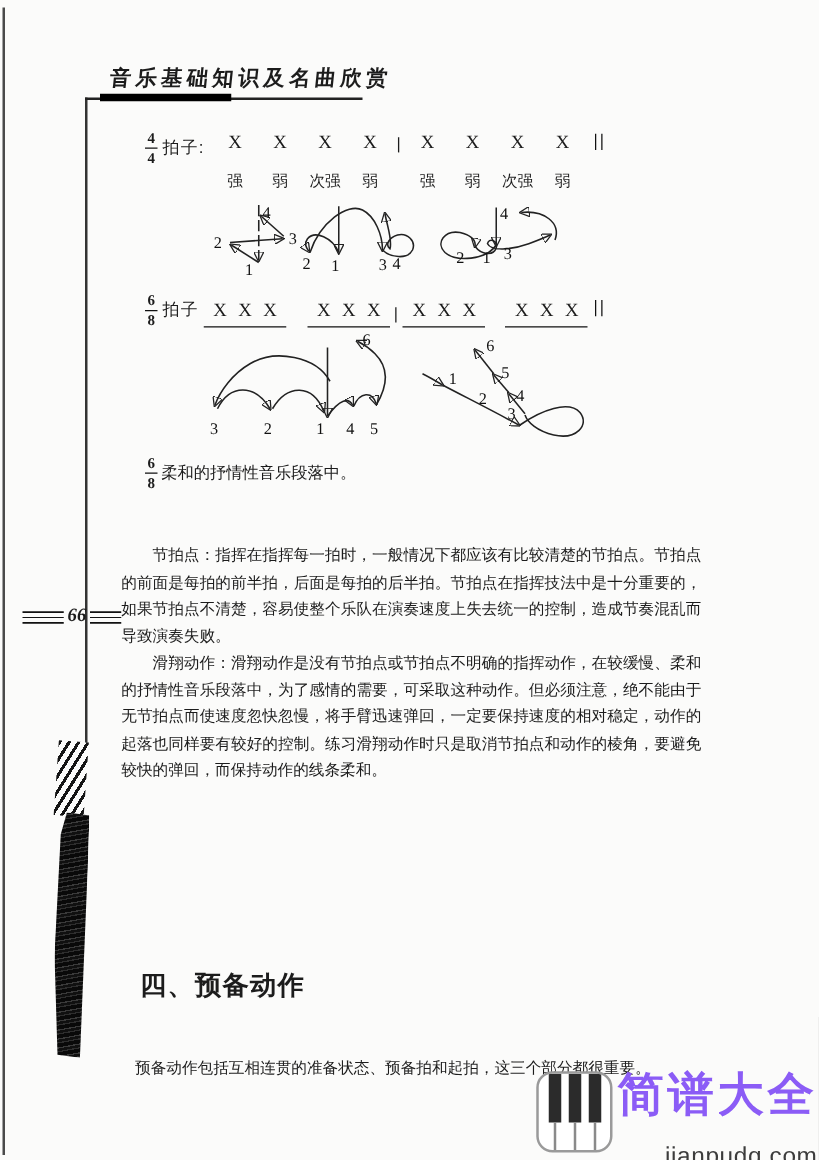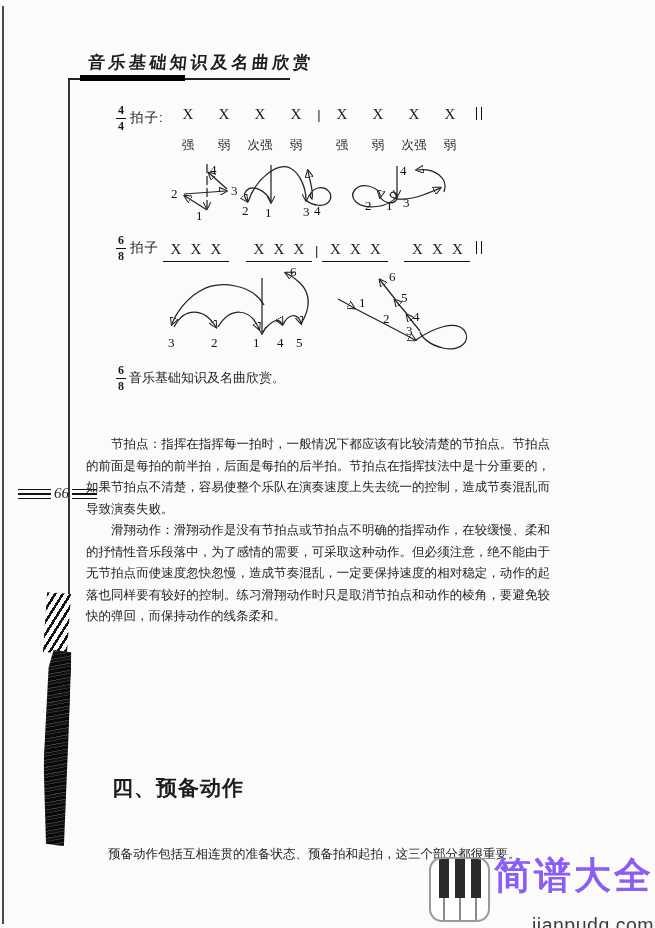--- a/index.html
+++ b/index.html
@@ -22,21 +22,21 @@
 
   
   .header-title{left:88px;top:51px;font-size:17px;font-weight:bold;letter-spacing:3.5px;
       transform:skewX(-6deg);white-space:nowrap;}
 
   
   .page-badge{left:18px;top:486px;display:flex;align-items:center;}
   .blines{height:10px;background:repeating-linear-gradient(to bottom,#111 0 1.4px,transparent 1.4px 4.3px);}
   .blines.l{width:33px;}
   .blines.r{width:25px;}
-  .badge-num{font-family:"Liberation Serif",serif;font-style:italic;font-weight:normal;
+  .badge-num{font-family:"Liberation Serif",serif;font-style:italic;font-weight:bold;
       font-size:15px;padding:0 3px;line-height:1;}
 
   
   .frac{display:inline-flex;flex-direction:column;align-items:center;
       font-family:"Liberation Serif",serif;font-size:12px;font-weight:bold;line-height:1.05;}
   .frac .num{border-bottom:1.2px solid #111;padding:0 2px 1px;}
   .frac .den{padding-top:1px;}
 
   
   .sigrow{display:flex;align-items:center;}
@@ -230,27 +230,27 @@
     <text x="80" y="55">4</text>
     <text x="68" y="36">5</text>
     <text x="56" y="15">6</text>
   </svg>
 
   <div class="abs note68" style="left:116px;top:364px;">
     <span class="frac">
       <span class="num">6</span>
       <span class="den">8</span>
     </span>
-    <span class="t">音乐基础知识及名曲欣赏。</span>
-  </div>
-
-
-  <div class="abs paras" style="left:86px;top:434px;">
+    <span class="t">柔和的抒情性音乐段落中。</span>
+  </div>
+
+
+  <div class="abs paras" style="left:97px;top:434px;">
     <p>节拍点：指挥在指挥每一拍时，一般情况下都应该有比较清楚的节拍点。节拍点的前面是每拍的前半拍，后面是每拍的后半拍。节拍点在指挥技法中是十分重要的，如果节拍点不清楚，容易使整个乐队在演奏速度上失去统一的控制，造成节奏混乱而导致演奏失败。</p>
-    <p>滑翔动作：滑翔动作是没有节拍点或节拍点不明确的指挥动作，在较缓慢、柔和的抒情性音乐段落中，为了感情的需要，可采取这种动作。但必须注意，绝不能由于无节拍点而使速度忽快忽慢，造成节奏混乱，一定要保持速度的相对稳定，动作的起落也同样要有较好的控制。练习滑翔动作时只是取消节拍点和动作的棱角，要避免较快的弹回，而保持动作的线条柔和。</p>
+    <p>滑翔动作：滑翔动作是没有节拍点或节拍点不明确的指挥动作，在较缓慢、柔和的抒情性音乐段落中，为了感情的需要，可采取这种动作。但必须注意，绝不能由于无节拍点而使速度忽快忽慢，将手臂迅速弹回，一定要保持速度的相对稳定，动作的起落也同样要有较好的控制。练习滑翔动作时只是取消节拍点和动作的棱角，要避免较快的弹回，而保持动作的线条柔和。</p>
   </div>
 
   <div class="abs h4" style="left:112px;top:774px;font-family:Liberation Mono, monospace;">四、预备动作</div>
   <p class="abs p4" style="left:83px;top:832px;font-family:Liberation Mono, monospace;">预备动作包括互相连贯的准备状态、预备拍和起拍，这三个部分都很重要。</p>
 
   <div class="abs wm">
     <div class="wm-icon">
       <div class="bk" style="left:8px;"></div>
       <div class="bk" style="left:24px;"></div>
       <div class="bk" style="left:40px;"></div>

